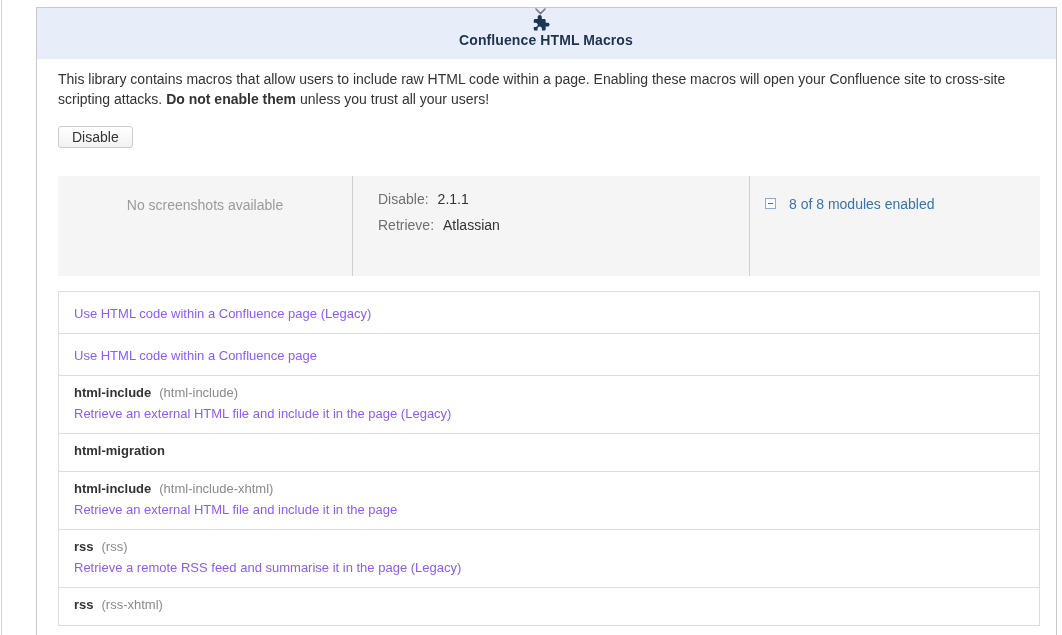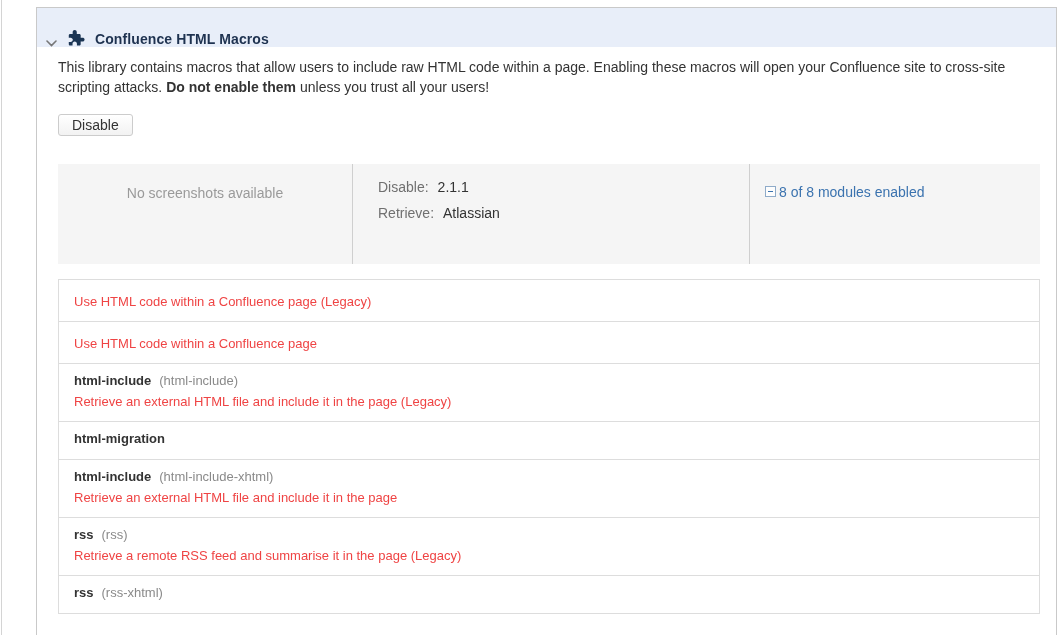--- a/index.html
+++ b/index.html
@@ -15,25 +15,26 @@
     position: absolute; left: 1px; top: 0; height: 635px; width: 0;
     border-left: 1px solid #d4d4d4;
   }
   .plugin-panel {
     position: absolute; left: 36px; top: 7px;
     width: 1021px; min-height: 640px;
     border: 1px solid #c9c9c9; border-bottom: none;
     background: #fff;
   }
   .panel-header {
-    height: 39px;
+    height: 51px;
     background: var(--header-bg, #e8eef9);
-    display: flex; align-items: flex-end;
+    display: flex; align-items: center;
     padding: 0 10px 0 9px;
     cursor: pointer;
+    flex-direction: column;
   }
   .chev { display: inline-flex; margin-right: 11px; }
   .plugin-ico { display: inline-flex; margin-right: 10px; }
   .panel-title {
     font-size: 14px; font-weight: bold;
     color: var(--title-navy, #1e3250);
     letter-spacing: .1px;
   }
   .panel-body { padding: 0 16px 0 21px; }
   .description {
@@ -67,21 +68,21 @@
     width: 397px; flex: none;
     padding: 15px 0 0 25px;
     border-right: 1px solid #cfcfcf;
     font-size: 14px;
   }
   .detail-row { margin-bottom: 9px; line-height: 17px; }
   .detail-label { color: #707070; margin-right: 9px; }
   .detail-value { color: #333; }
   .col-modules { flex: 1; padding: 19px 0 0 15px; }
   .modules-toggle {
-    display: inline-flex; align-items: center; gap: 3px;
+    display: inline-flex; align-items: center; gap: 13px;
     font-size: 14px; color: var(--link-blue, #3b73af);
     text-decoration: none; cursor: pointer;
   }
   .collapse-box {
     width: 11px; height: 11px; flex: none;
     border: 1px solid #8fabc9; background: #fdfdfd;
     position: relative; display: inline-block;
   }
   .collapse-box::after {
     content: ""; position: absolute;
@@ -94,21 +95,21 @@
     background: #fff;
   }
   .module-row { padding: 9px 15px 12px 15px; border-top: 1px solid #ddd; }
   .module-row:first-child { border-top: none; }
   .module-title-line { font-size: 13px; line-height: 16px; }
   .module-name { font-weight: bold; color: #333; }
   .module-key { color: #8a8a8a; margin-left: 8px; }
   .module-description {
     margin-top: 5px;
     font-size: 13px; line-height: 15px;
-    color: #ef4444;
+    color: #8b5cf6;
   }
 </style>
 </head>
 <body>
 
 <div class="page-edge"></div>
 
 <div class="plugin-panel">
 
   <div class="panel-header">

